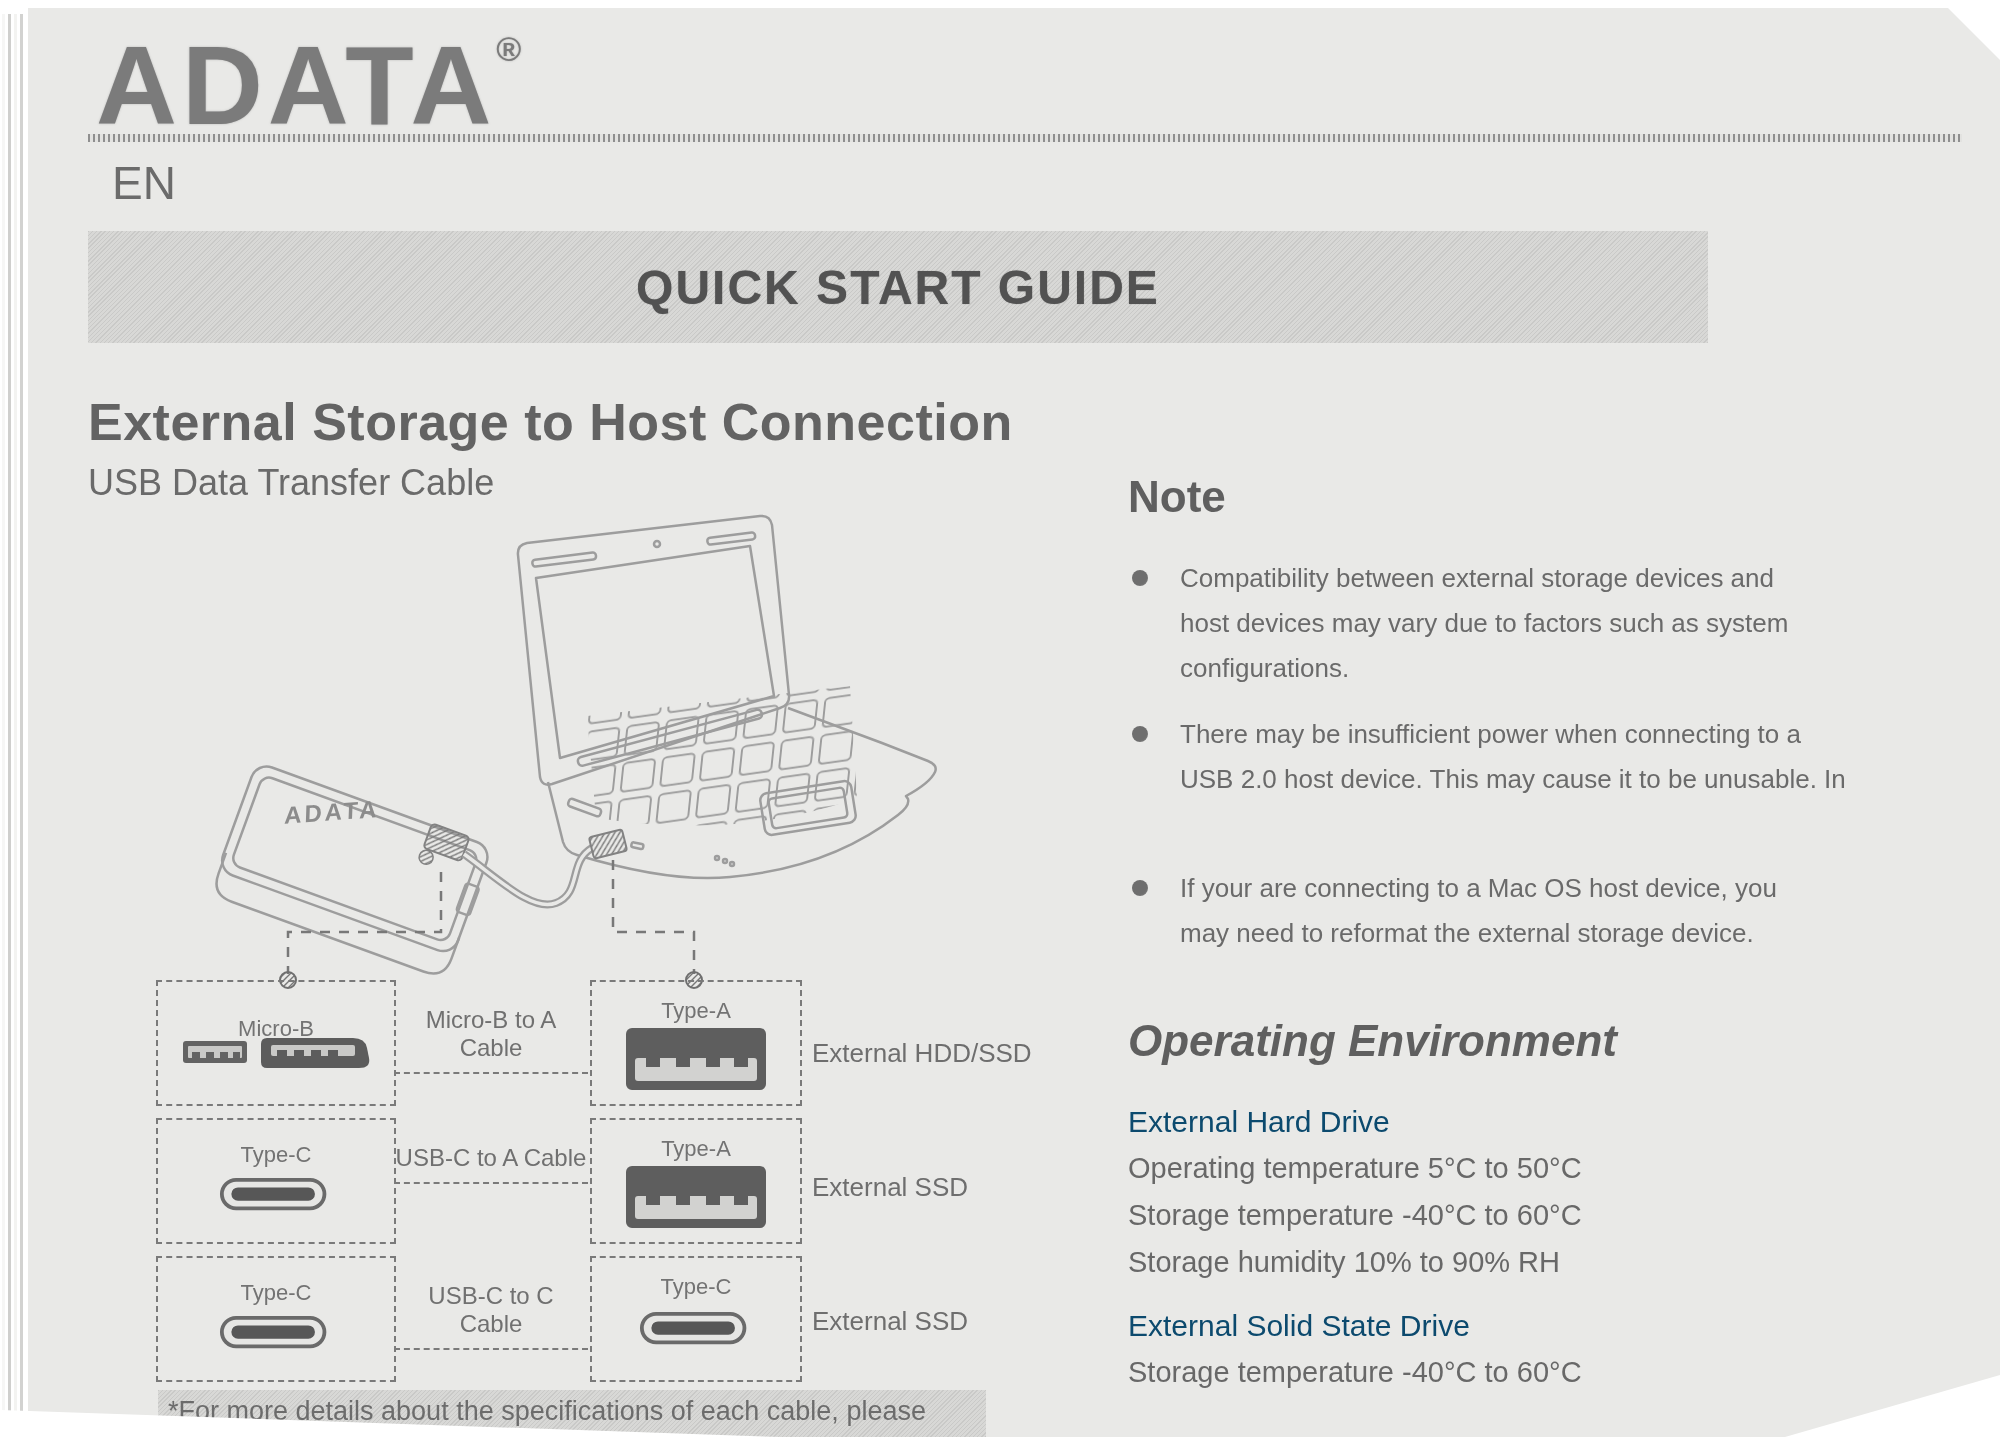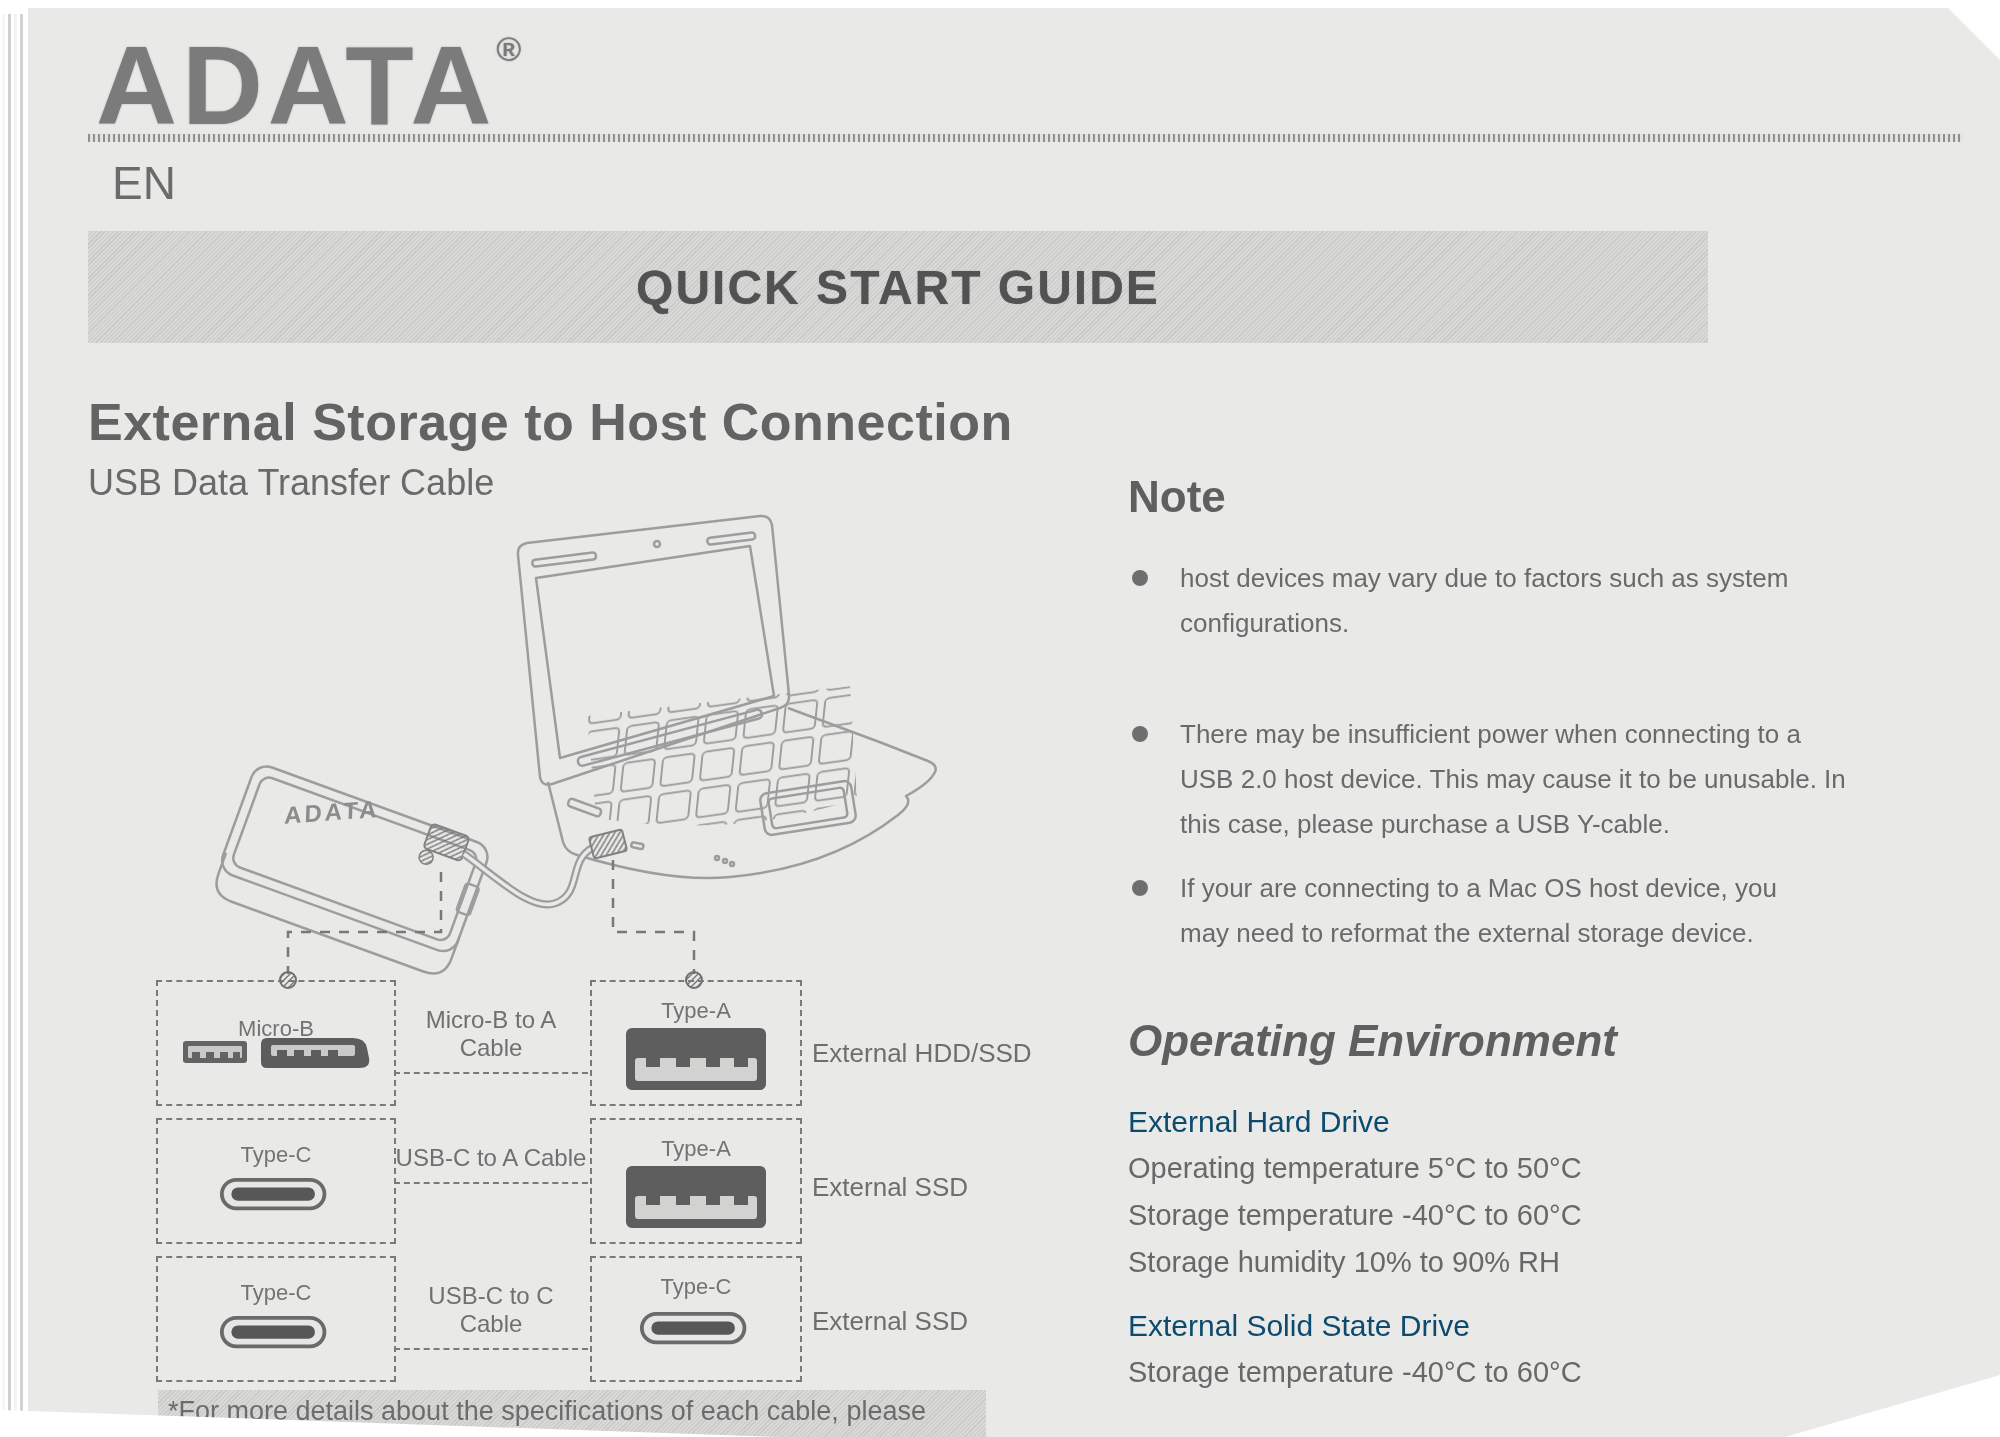--- a/index.html
+++ b/index.html
@@ -216,30 +216,30 @@
 <div class="footnote-band halftone" style="left:158px;top:1390px;width:828px;height:47px;">
   <span class="footnote-text">*For more details about the specifications of each cable, please</span>
 </div>
 
 <div class="abs h2" style="left:1128px;top:472px;">Note</div>
 
 <div class="abs" style="left:1132px;top:556px;width:790px;">
   <div class="bullet-item" style="top:0;">
     <span class="bullet-dot"></span>
     <div class="bullet-text">
+      <div class="body-line">Compatibility between external storage devices and</div>
       <div class="body-line">host devices may vary due to factors such as system</div>
       <div class="body-line">configurations.</div>
     </div>
   </div>
   <div class="bullet-item" style="top:156px;">
     <span class="bullet-dot"></span>
     <div class="bullet-text">
       <div class="body-line">There may be insufficient power when connecting to a</div>
       <div class="body-line">USB 2.0 host device. This may cause it to be unusable. In</div>
-      <div class="body-line">this case, please purchase a USB Y-cable.</div>
     </div>
   </div>
   <div class="bullet-item" style="top:310px;">
     <span class="bullet-dot"></span>
     <div class="bullet-text">
       <div class="body-line">If your are connecting to a Mac OS host device, you</div>
       <div class="body-line">may need to reformat the external storage device.</div>
     </div>
   </div>
 </div>

